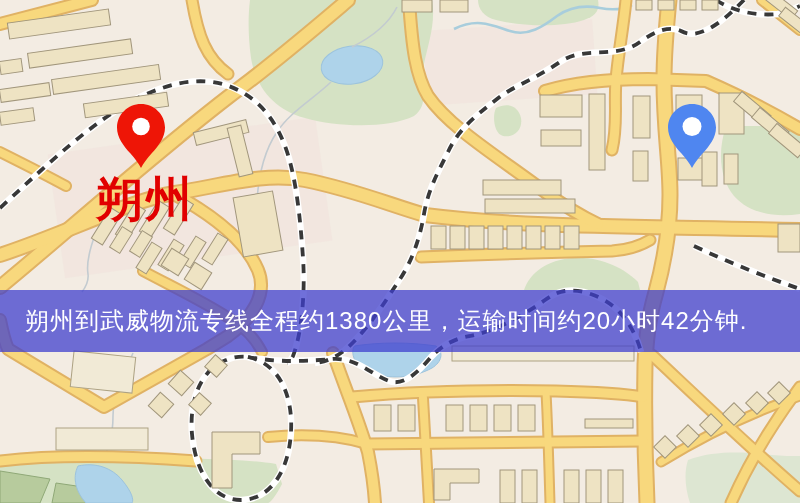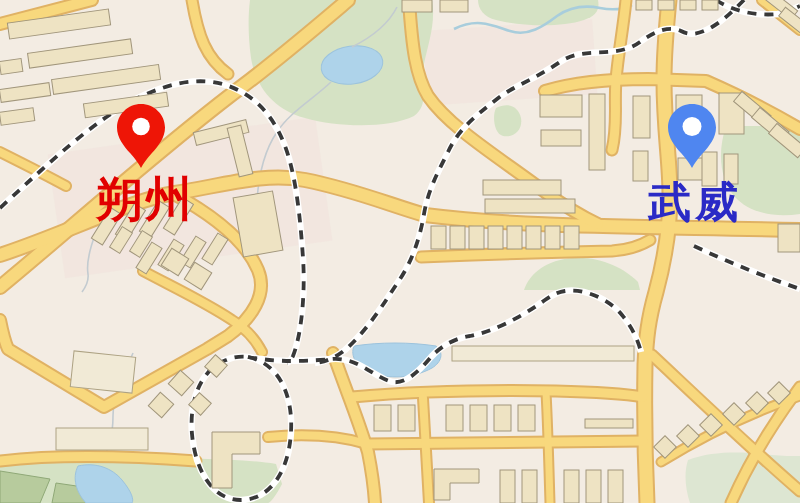--- a/index.html
+++ b/index.html
@@ -263,30 +263,32 @@
 
       <rect class="b" x="657" y="439" width="16" height="16" transform="rotate(45 665 447)"></rect>
       <rect class="b" x="680" y="428" width="16" height="16" transform="rotate(45 688 436)"></rect>
       <rect class="b" x="703" y="417" width="16" height="16" transform="rotate(45 711 425)"></rect>
       <rect class="b" x="726" y="406" width="16" height="16" transform="rotate(45 734 414)"></rect>
       <rect class="b" x="749" y="395" width="16" height="16" transform="rotate(45 757 403)"></rect>
       <rect class="b" x="771" y="385" width="16" height="16" transform="rotate(45 779 393)"></rect>
     </g>
   </svg>
 
+  <div class="banner">
+    <span>朔州到武威物流专线全程约1380公里，运输时间约20小时42分钟.</span>
+  </div>
 
   <div class="pin pin-origin">
     <svg width="50" height="66" viewBox="0 0 50 66">
       <path d="M25,1 C38,1 49,11.5 49,24.5 C49,34.5 42.5,43 35.5,50.5 C31,55.5 27.3,60.5 25,65 C22.7,60.5 19,55.5 14.5,50.5 C7.5,43 1,34.5 1,24.5 C1,11.5 12,1 25,1 Z" fill="#ee1506"></path>
       <circle cx="25" cy="23.5" r="8.8" fill="#ffffff"></circle>
     </svg>
   </div>
   <div class="place-label origin-label">朔州</div>
 
   <div class="pin pin-dest">
     <svg width="50" height="66" viewBox="0 0 50 66">
       <path d="M25,1 C38,1 49,11.5 49,24.5 C49,34.5 42.5,43 35.5,50.5 C31,55.5 27.3,60.5 25,65 C22.7,60.5 19,55.5 14.5,50.5 C7.5,43 1,34.5 1,24.5 C1,11.5 12,1 25,1 Z" fill="#4f86f0"></path>
       <circle cx="25" cy="23.5" r="9.5" fill="#ffffff"></circle>
     </svg>
   </div>
-  <div class="place-label dest-label">武威</div>
 
 </div>
 
 </body></html>

